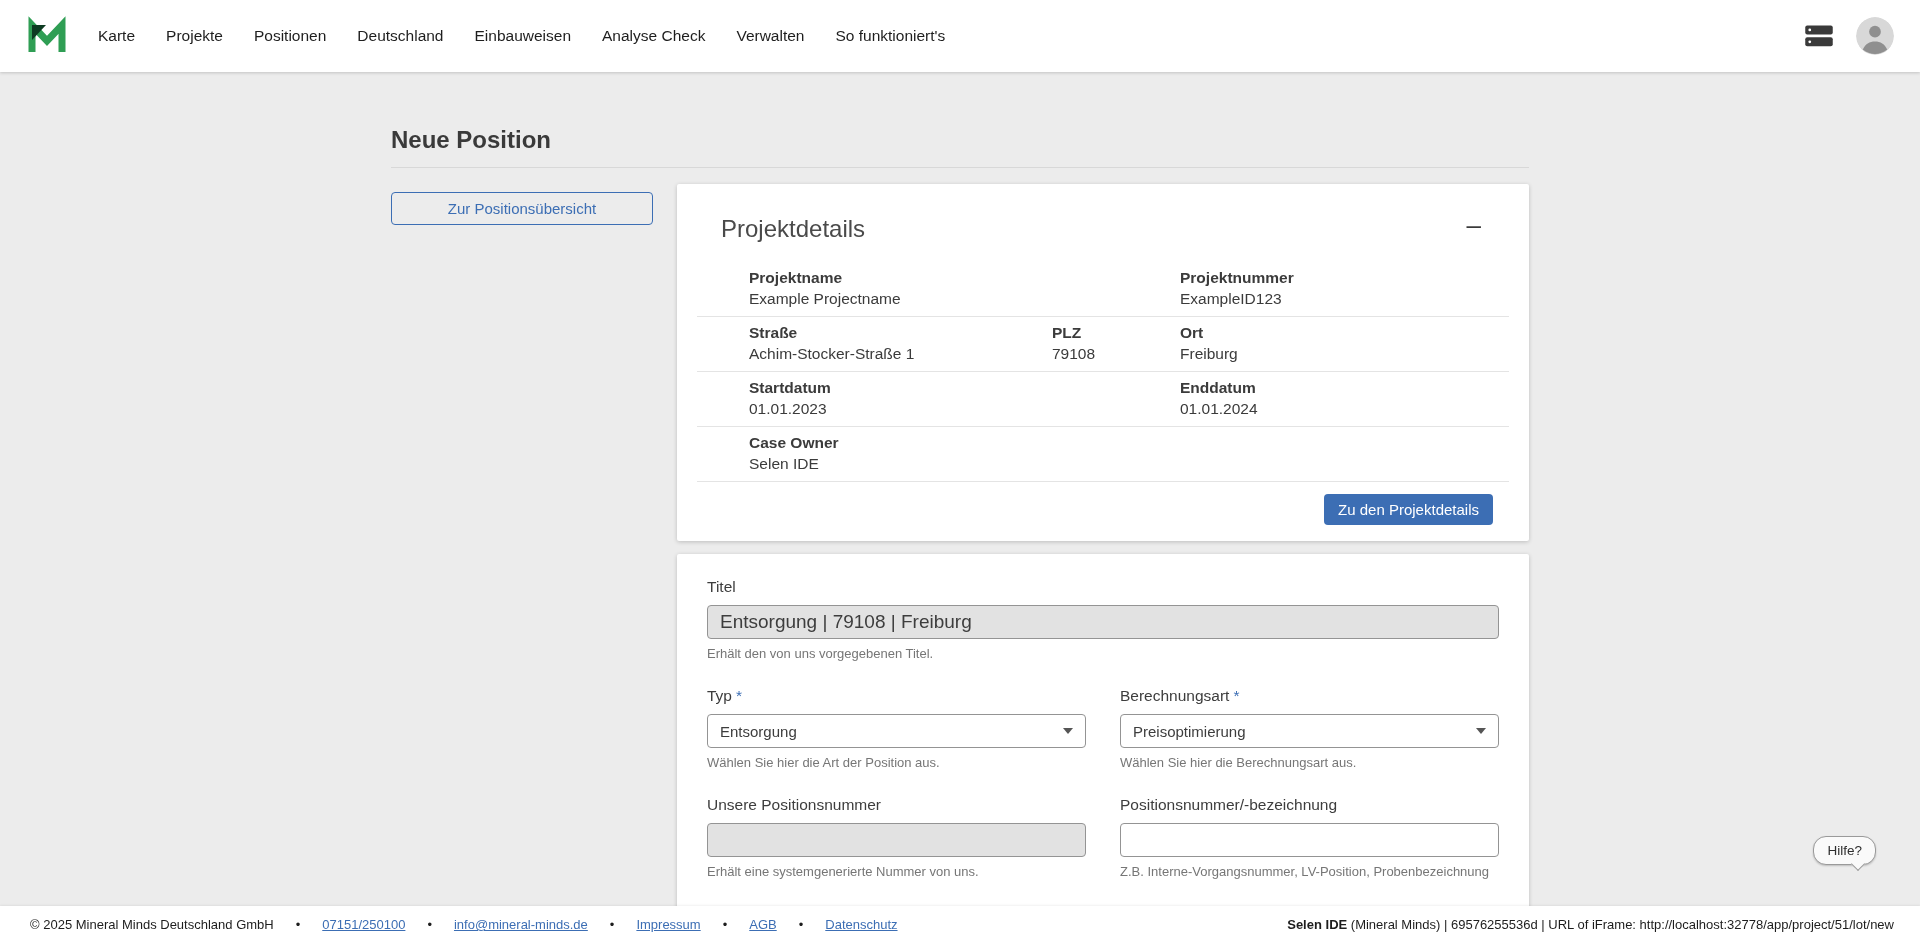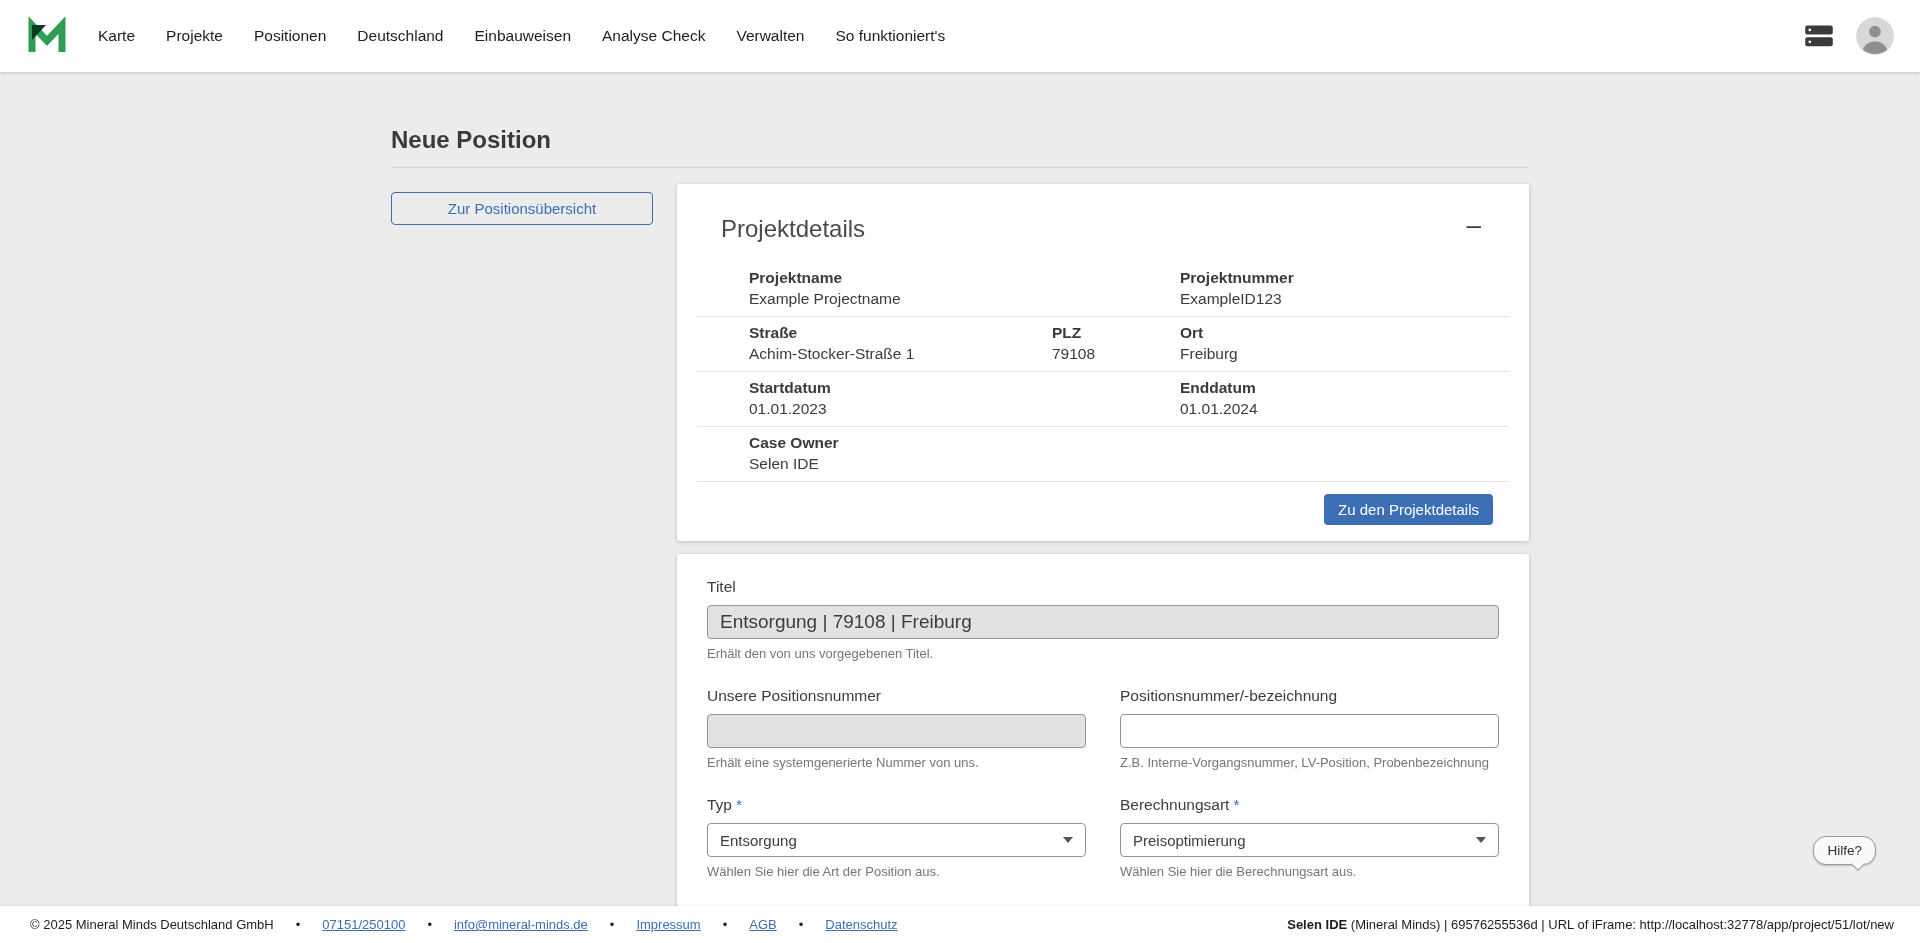--- a/index.html
+++ b/index.html
@@ -206,50 +206,50 @@
 
         <section class="card card-form">
           <div class="form-field">
             <label class="form-label">Titel</label>
             <input class="text-input disabled" readonly="" value="Entsorgung | 79108 | Freiburg" style="">
             <div class="helper">Erhält den von uns vorgegebenen Titel.</div>
           </div>
 
           <div class="grid2">
             <div class="form-field">
-              <label class="form-label">Unsere Positionsnummer</label>
-              <input class="text-input disabled" readonly="" value="" style="">
-              <div class="helper">Erhält eine systemgenerierte Nummer von uns.</div>
-            </div>
-            <div class="form-field">
-              <label class="form-label">Positionsnummer/-bezeichnung</label>
-              <input class="text-input" value="" style="">
-              <div class="helper">Z.B. Interne-Vorgangsnummer, LV-Position, Probenbezeichnung</div>
-            </div>
-          </div>
-
-          <div class="grid2">
-            <div class="form-field">
               <label class="form-label"><span>Typ</span><span class="req">*</span></label>
               <div class="select-box">
                 <span>Entsorgung</span>
                 <span class="caret"></span>
               </div>
               <div class="helper">Wählen Sie hier die Art der Position aus.</div>
             </div>
             <div class="form-field">
               <label class="form-label"><span>Berechnungsart</span><span class="req">*</span></label>
               <div class="select-box">
                 <span>Preisoptimierung</span>
                 <span class="caret"></span>
               </div>
               <div class="helper">Wählen Sie hier die Berechnungsart aus.</div>
             </div>
           </div>
 
+          <div class="grid2">
+            <div class="form-field">
+              <label class="form-label">Unsere Positionsnummer</label>
+              <input class="text-input disabled" readonly="" value="" style="">
+              <div class="helper">Erhält eine systemgenerierte Nummer von uns.</div>
+            </div>
+            <div class="form-field">
+              <label class="form-label">Positionsnummer/-bezeichnung</label>
+              <input class="text-input" value="" style="">
+              <div class="helper">Z.B. Interne-Vorgangsnummer, LV-Position, Probenbezeichnung</div>
+            </div>
+          </div>
+
           <div class="form-field cm">
             <label class="form-label">Case Manager</label>
 
           </div>
         </section>
 
       </div>
     </div>
   </div>
 </main>

